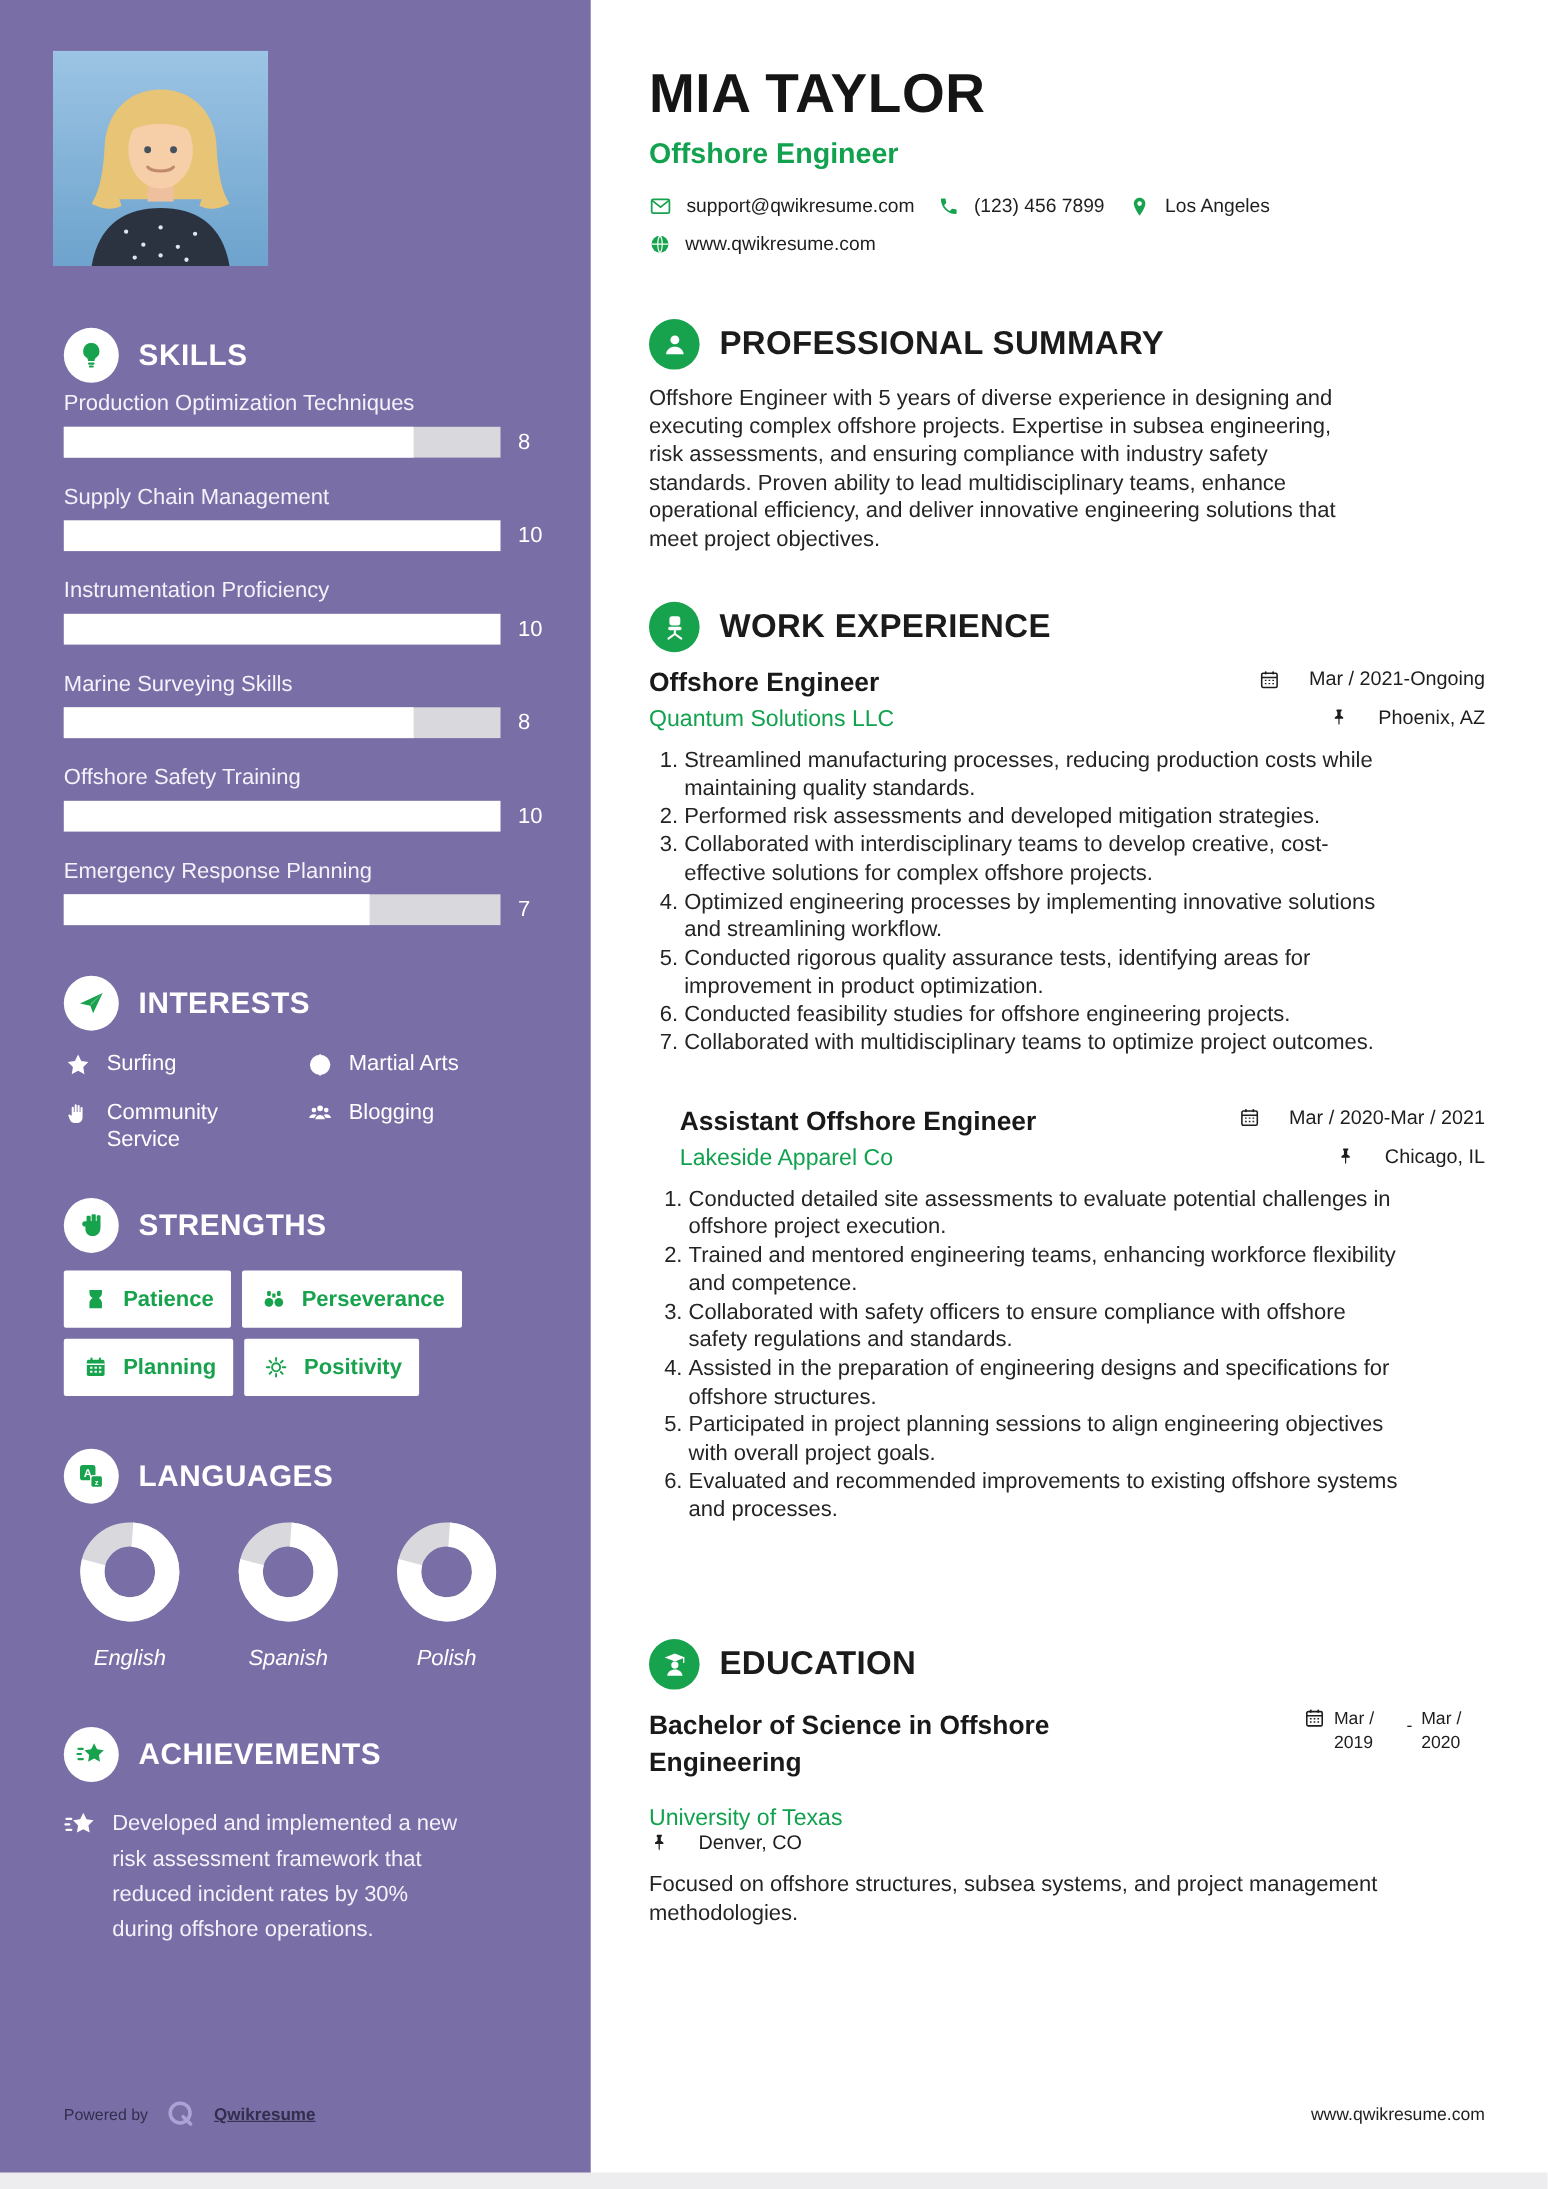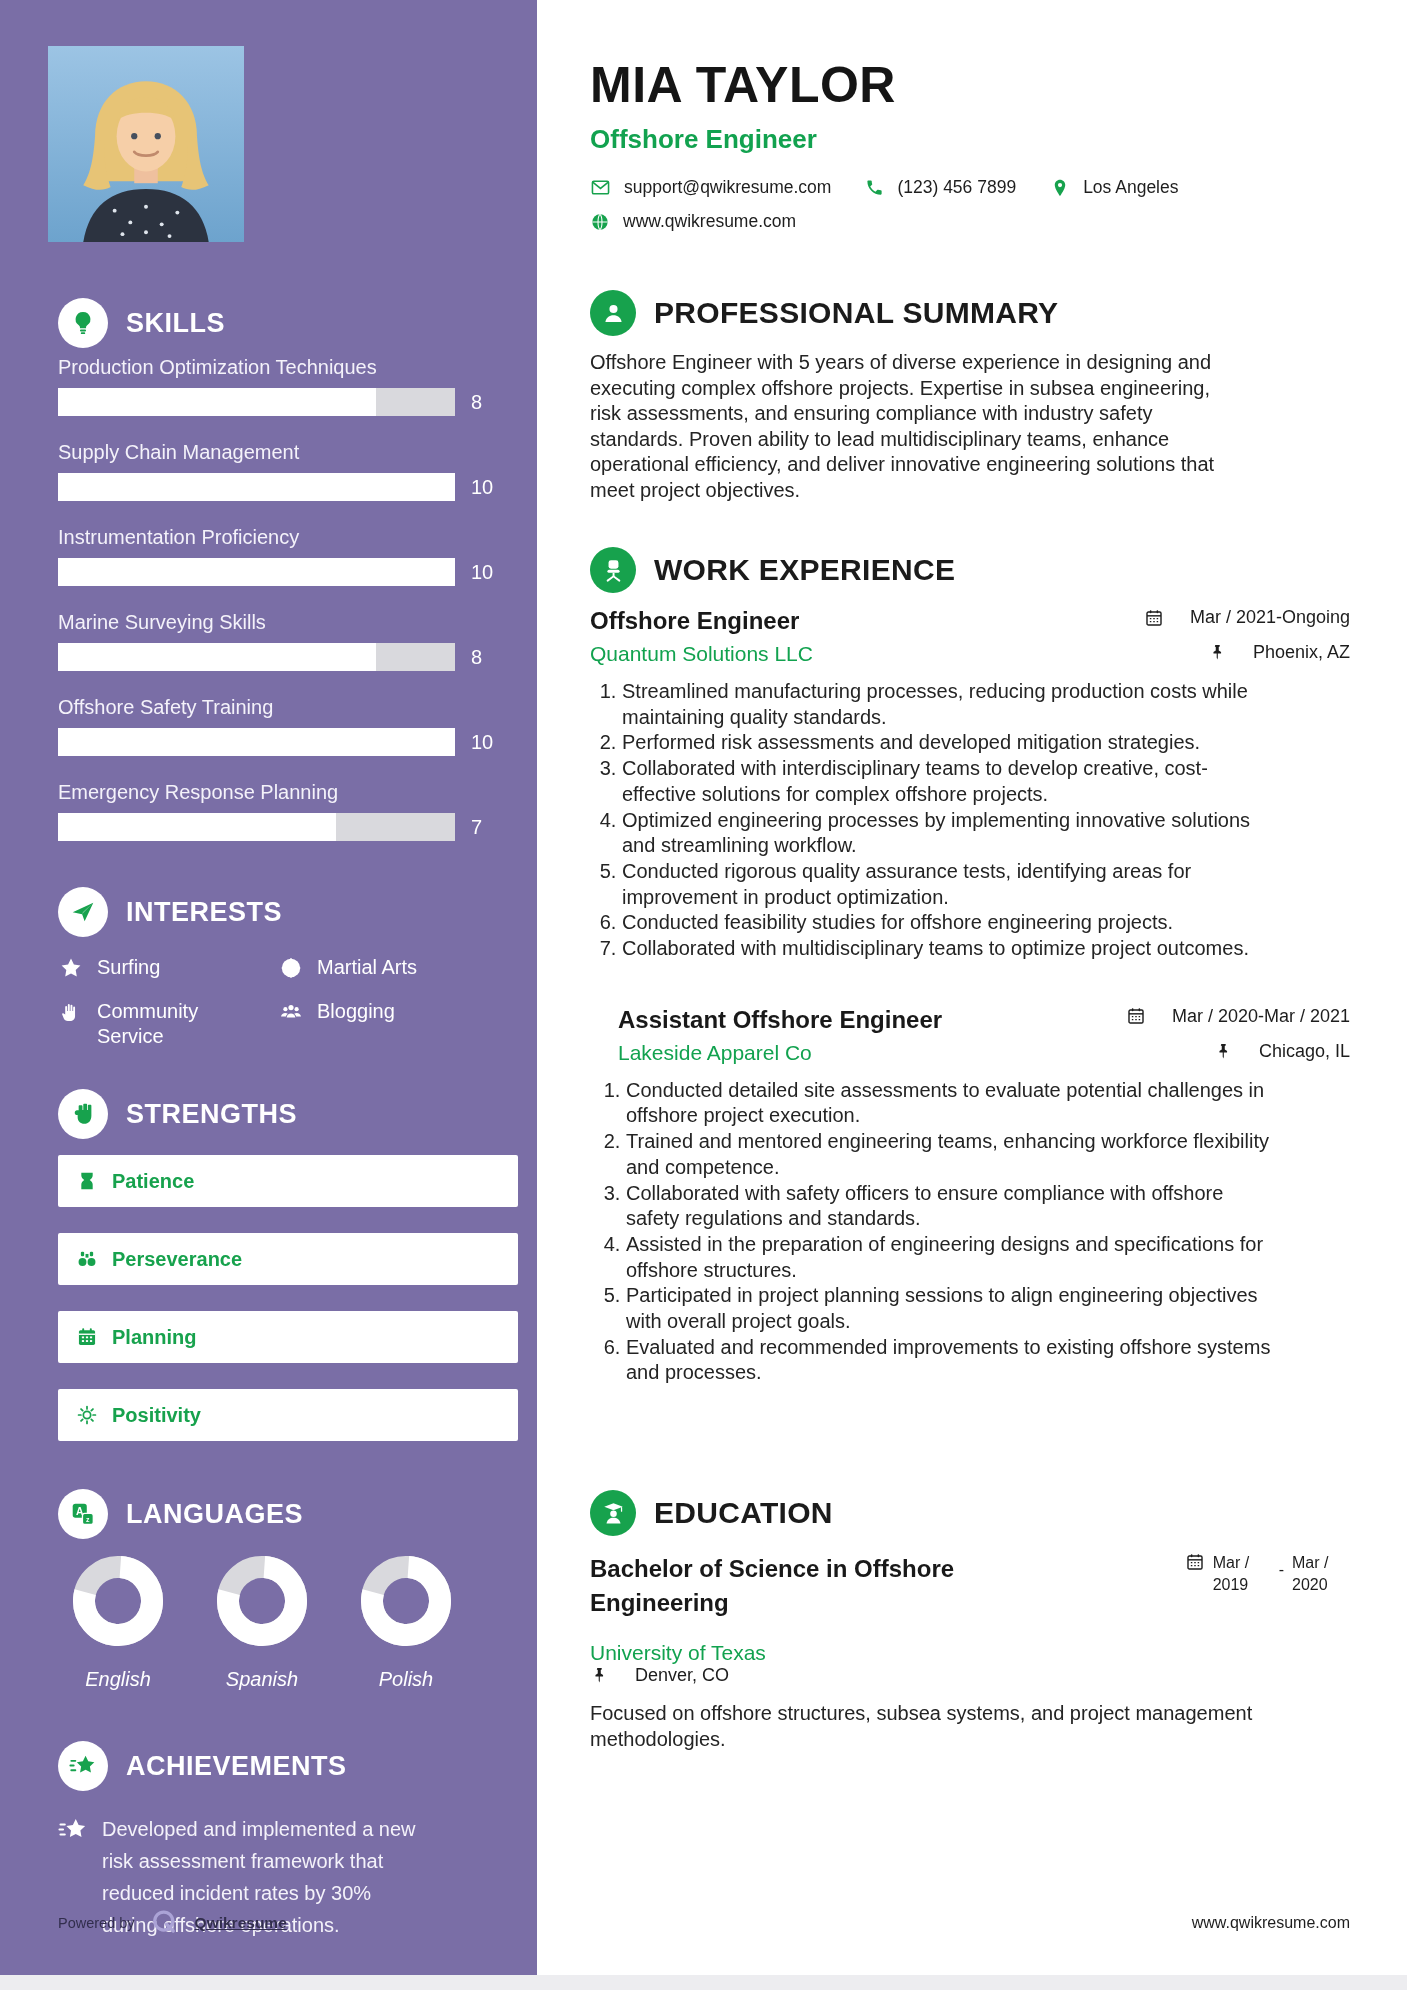--- a/index.html
+++ b/index.html
@@ -28,42 +28,42 @@
   #interests-section{margin-top:46px;}
   #strengths-section{margin-top:40px;}
   #languages-section{margin-top:48px;}
   #achievements-section{margin-top:50px;}
 
   .int-grid{display:grid;grid-template-columns:220px auto;row-gap:18px;margin-top:18px;width:450px;}
   .int-item{display:flex;gap:13px;align-items:flex-start;font-size:20px;line-height:1.25;}
   .int-ico{width:26px;height:26px;display:flex;align-items:center;justify-content:center;color:#fff;flex-shrink:0;}
   .int-label{max-width:128px;}
 
-  .pills{display:flex;flex-wrap:wrap;gap:26px;margin-top:16px;width:460px;flex-direction:column;}
+  .pills{display:flex;flex-wrap:wrap;gap:10px;margin-top:16px;width:460px;}
   .pill{display:inline-flex;align-items:center;gap:12px;background:#ffffff;color:#17A24D;
         font-size:20px;font-weight:700;padding:13px 16px;border-radius:2px;}
 
   .langs{display:flex;gap:52px;margin-top:16px;margin-left:14px;}
   .lang{display:flex;flex-direction:column;align-items:center;gap:17px;font-style:italic;}
   .lang-label{font-size:20px;color:#fff;}
 
   .ach-item{display:flex;gap:14px;margin-top:22px;align-items:flex-start;}
   .ach-ico{color:#fff;flex-shrink:0;margin-top:2px;}
   .ach-text{margin:0;font-size:20px;line-height:32px;max-width:315px;color:#F4F2FA;}
 
   .sb-footer{position:absolute;left:58px;bottom:52px;display:flex;align-items:center;gap:15px;color:#322E4D;}
   .pb-text{font-size:14.5px;}
   .q-logo{color:#ABA3D6;display:flex;}
   .brand-link{font-size:15.5px;color:#322E4D;text-decoration:underline;font-weight:700;cursor:pointer;}
 
   
   .main{flex:1;box-sizing:border-box;padding:56px 57px 0 53px;position:relative;}
   h1{margin:0;font-size:50px;font-weight:700;color:#151515;letter-spacing:.5px;}
   .role{font-size:26px;font-weight:700;color:#12A24F;margin-top:10px;}
-  .contact-row{display:flex;gap:34px;margin-top:22px;font-size:17.5px;color:#1e1e1e;align-items:center;flex-wrap:wrap;}
+  .contact-row{display:flex;gap:22px;margin-top:22px;font-size:17.5px;color:#1e1e1e;align-items:center;flex-wrap:wrap;}
   .contact-row.second{margin-top:13px;}
   .c-item{display:inline-flex;gap:13px;align-items:center;}
   .c-ico{color:#17A24D;display:flex;align-items:center;}
 
   .m-sec-head{display:flex;gap:18px;align-items:center;}
   .m-ico{width:46px;height:46px;border-radius:50%;background:#17A24D;color:#ffffff;
          display:flex;align-items:center;justify-content:center;flex-shrink:0;}
   .m-sec-head h2{font-size:30px;margin:0;color:#1b1b1b;font-weight:700;letter-spacing:.3px;}
 
   #summary-section{margin-top:58px;}

